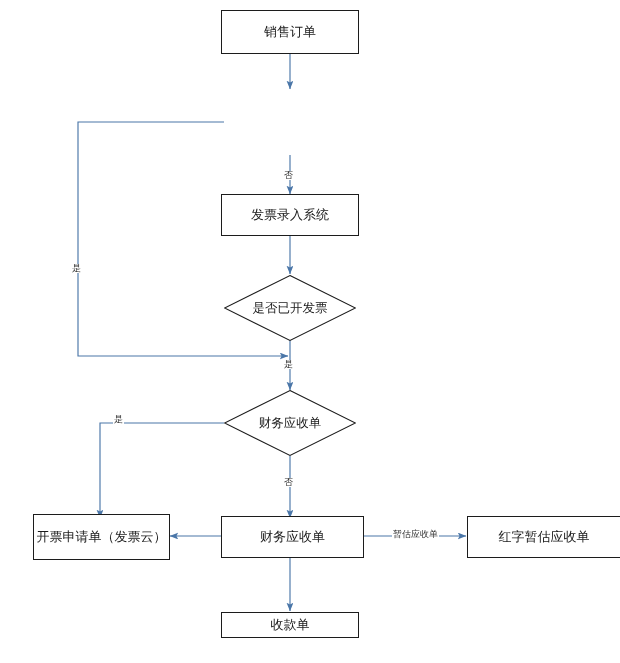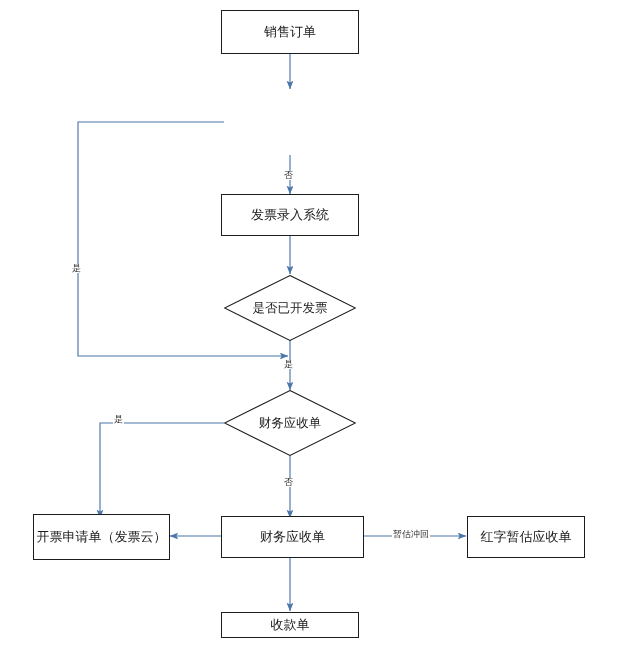--- a/index.html
+++ b/index.html
@@ -129,33 +129,33 @@
 
   <div class="node node-box" style="left:33px; top:514px; width:137px; height:46px; flex-direction:row;">
     <span class="node-line">开票申请单</span>
     <span class="node-line">（发票云）</span>
   </div>
 
   <div class="node node-box" style="left:221px; top:516px; width:143px; height:42px;">
     <span class="node-line">财务应收单</span>
   </div>
 
-  <div class="node node-box" style="left:467px; top:516px; width:118px; height:42px;">
+  <div class="node node-box" style="left:467px; top:516px; width:154px; height:42px;">
     <span class="node-line">红字暂估应收单</span>
   </div>
 
   <div class="node node-box" style="left:221px; top:612px; width:138px; height:26px;">
     <span class="node-line">收款单</span>
   </div>
 
   <div class="edge-label" style="left:283px; top:171px;">否</div>
 
   <div class="edge-label" style="left:71px; top:264px;">是</div>
 
   <div class="edge-label" style="left:283px; top:360px;">是</div>
 
   <div class="edge-label" style="left:113px; top:415px;">是</div>
 
   <div class="edge-label" style="left:283px; top:478px;">否</div>
 
-  <div class="edge-label" style="left:392px; top:530px;">暂估冲回</div>
+  <div class="edge-label" style="left:392px; top:530px;">暂估应收单</div>
 
 </div>
 
 </body></html>

